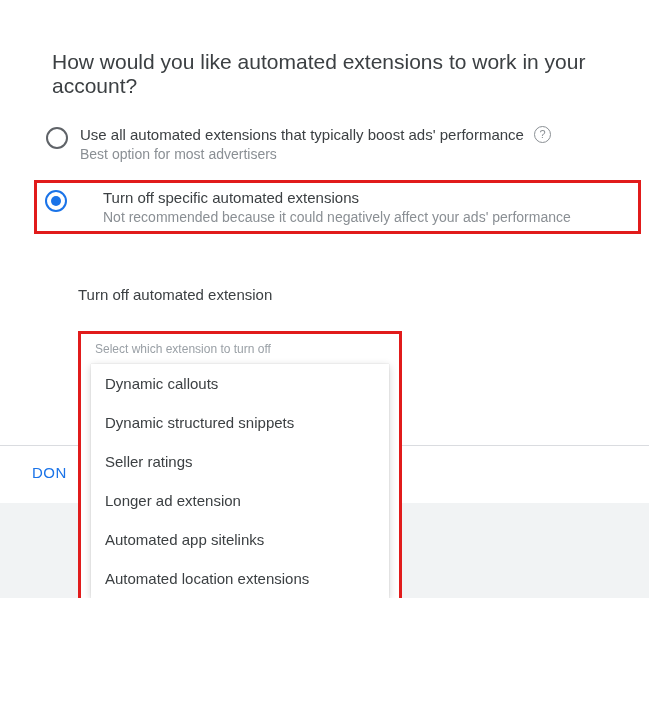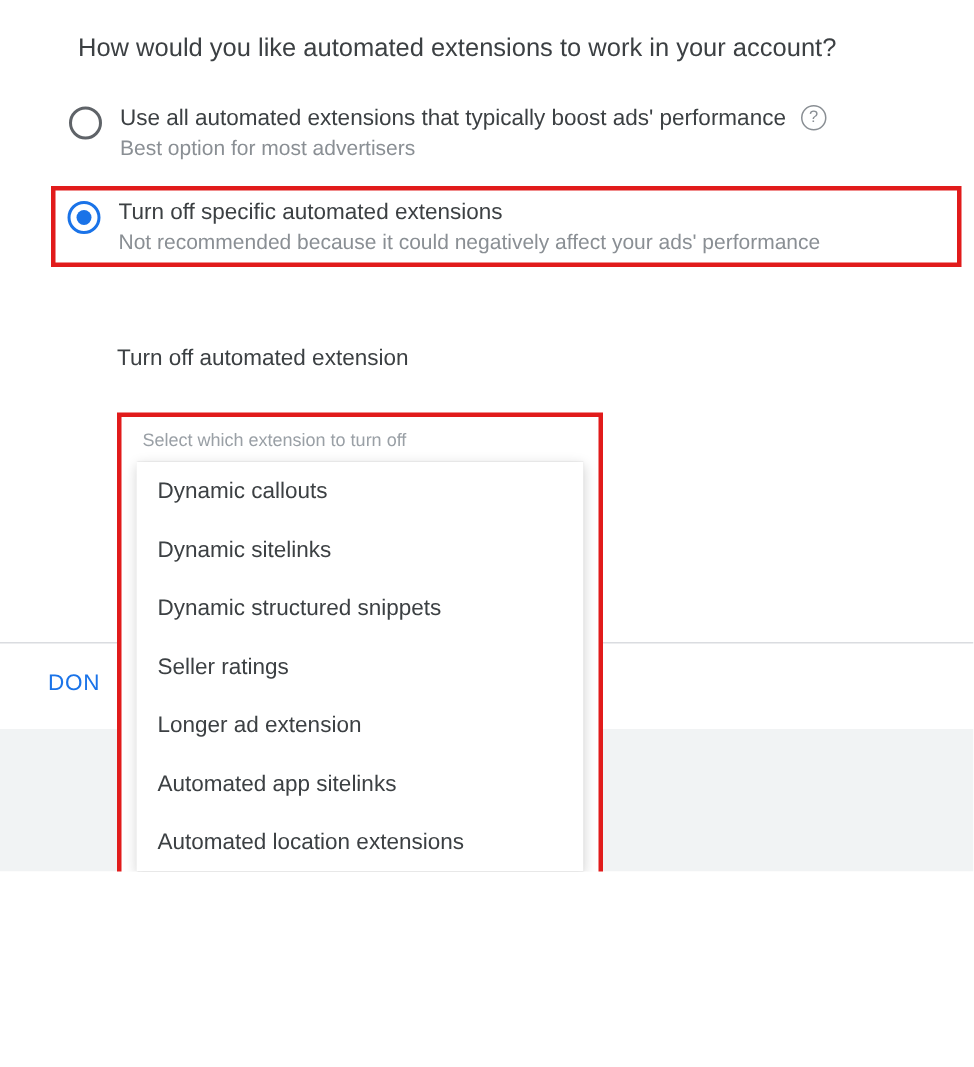--- a/index.html
+++ b/index.html
@@ -5,24 +5,25 @@
     * { box-sizing: border-box; margin: 0; padding: 0; }
     body {
       font-family: Arial, "Helvetica Neue", sans-serif;
       background: #fff;
       width: 649px;
       color: #3c4043;
       font-size: 14px;
     }
     .container { padding: 22px 0 0 0; }
     .question {
-      font-size: 17px;
+      font-size: 21px;
       color: #3c4043;
       margin-left: 52px;
       margin-bottom: 20px;
+      margin-top: 28px;
     }
     .radio-row {
       display: flex;
       align-items: flex-start;
       margin-left: 46px;
       padding: 8px 0 6px 0;
     }
     .radio-outer {
       width: 22px;
       height: 22px;
@@ -75,20 +76,21 @@
       line-height: 1;
     }
     .highlight-box1 {
       border: 3px solid #e11b1b;
       margin: 12px 8px 0 34px;
       padding: 6px 6px 6px 8px;
     }
     .highlight-box1 .radio-row {
       margin-left: 0;
       padding: 0;
+      gap: 24px;
     }
     .section-title {
       font-size: 15px;
       color: #3c4043;
       margin: 52px 0 0 78px;
     }
     .highlight-box2 {
       border: 3px solid #e11b1b;
       margin: 28px 0 0 78px;
       width: 324px;
@@ -170,21 +172,20 @@
       </div>
     </div>
   </div>
 
   <div class="section-title">Turn off automated extension</div>
 
   <div class="highlight-box2">
     <div class="select-label">Select which extension to turn off</div>
     <div class="dropdown">
       <div class="dropdown-item">Dynamic callouts</div>
-      <div class="dropdown-item">Dynamic sitelinks</div>
       <div class="dropdown-item">Dynamic structured snippets</div>
       <div class="dropdown-item">Seller ratings</div>
       <div class="dropdown-item">Longer ad extension</div>
       <div class="dropdown-item">Automated app sitelinks</div>
       <div class="dropdown-item">Automated location extensions</div>
     </div>
   </div>
 
   <hr class="divider">
 

